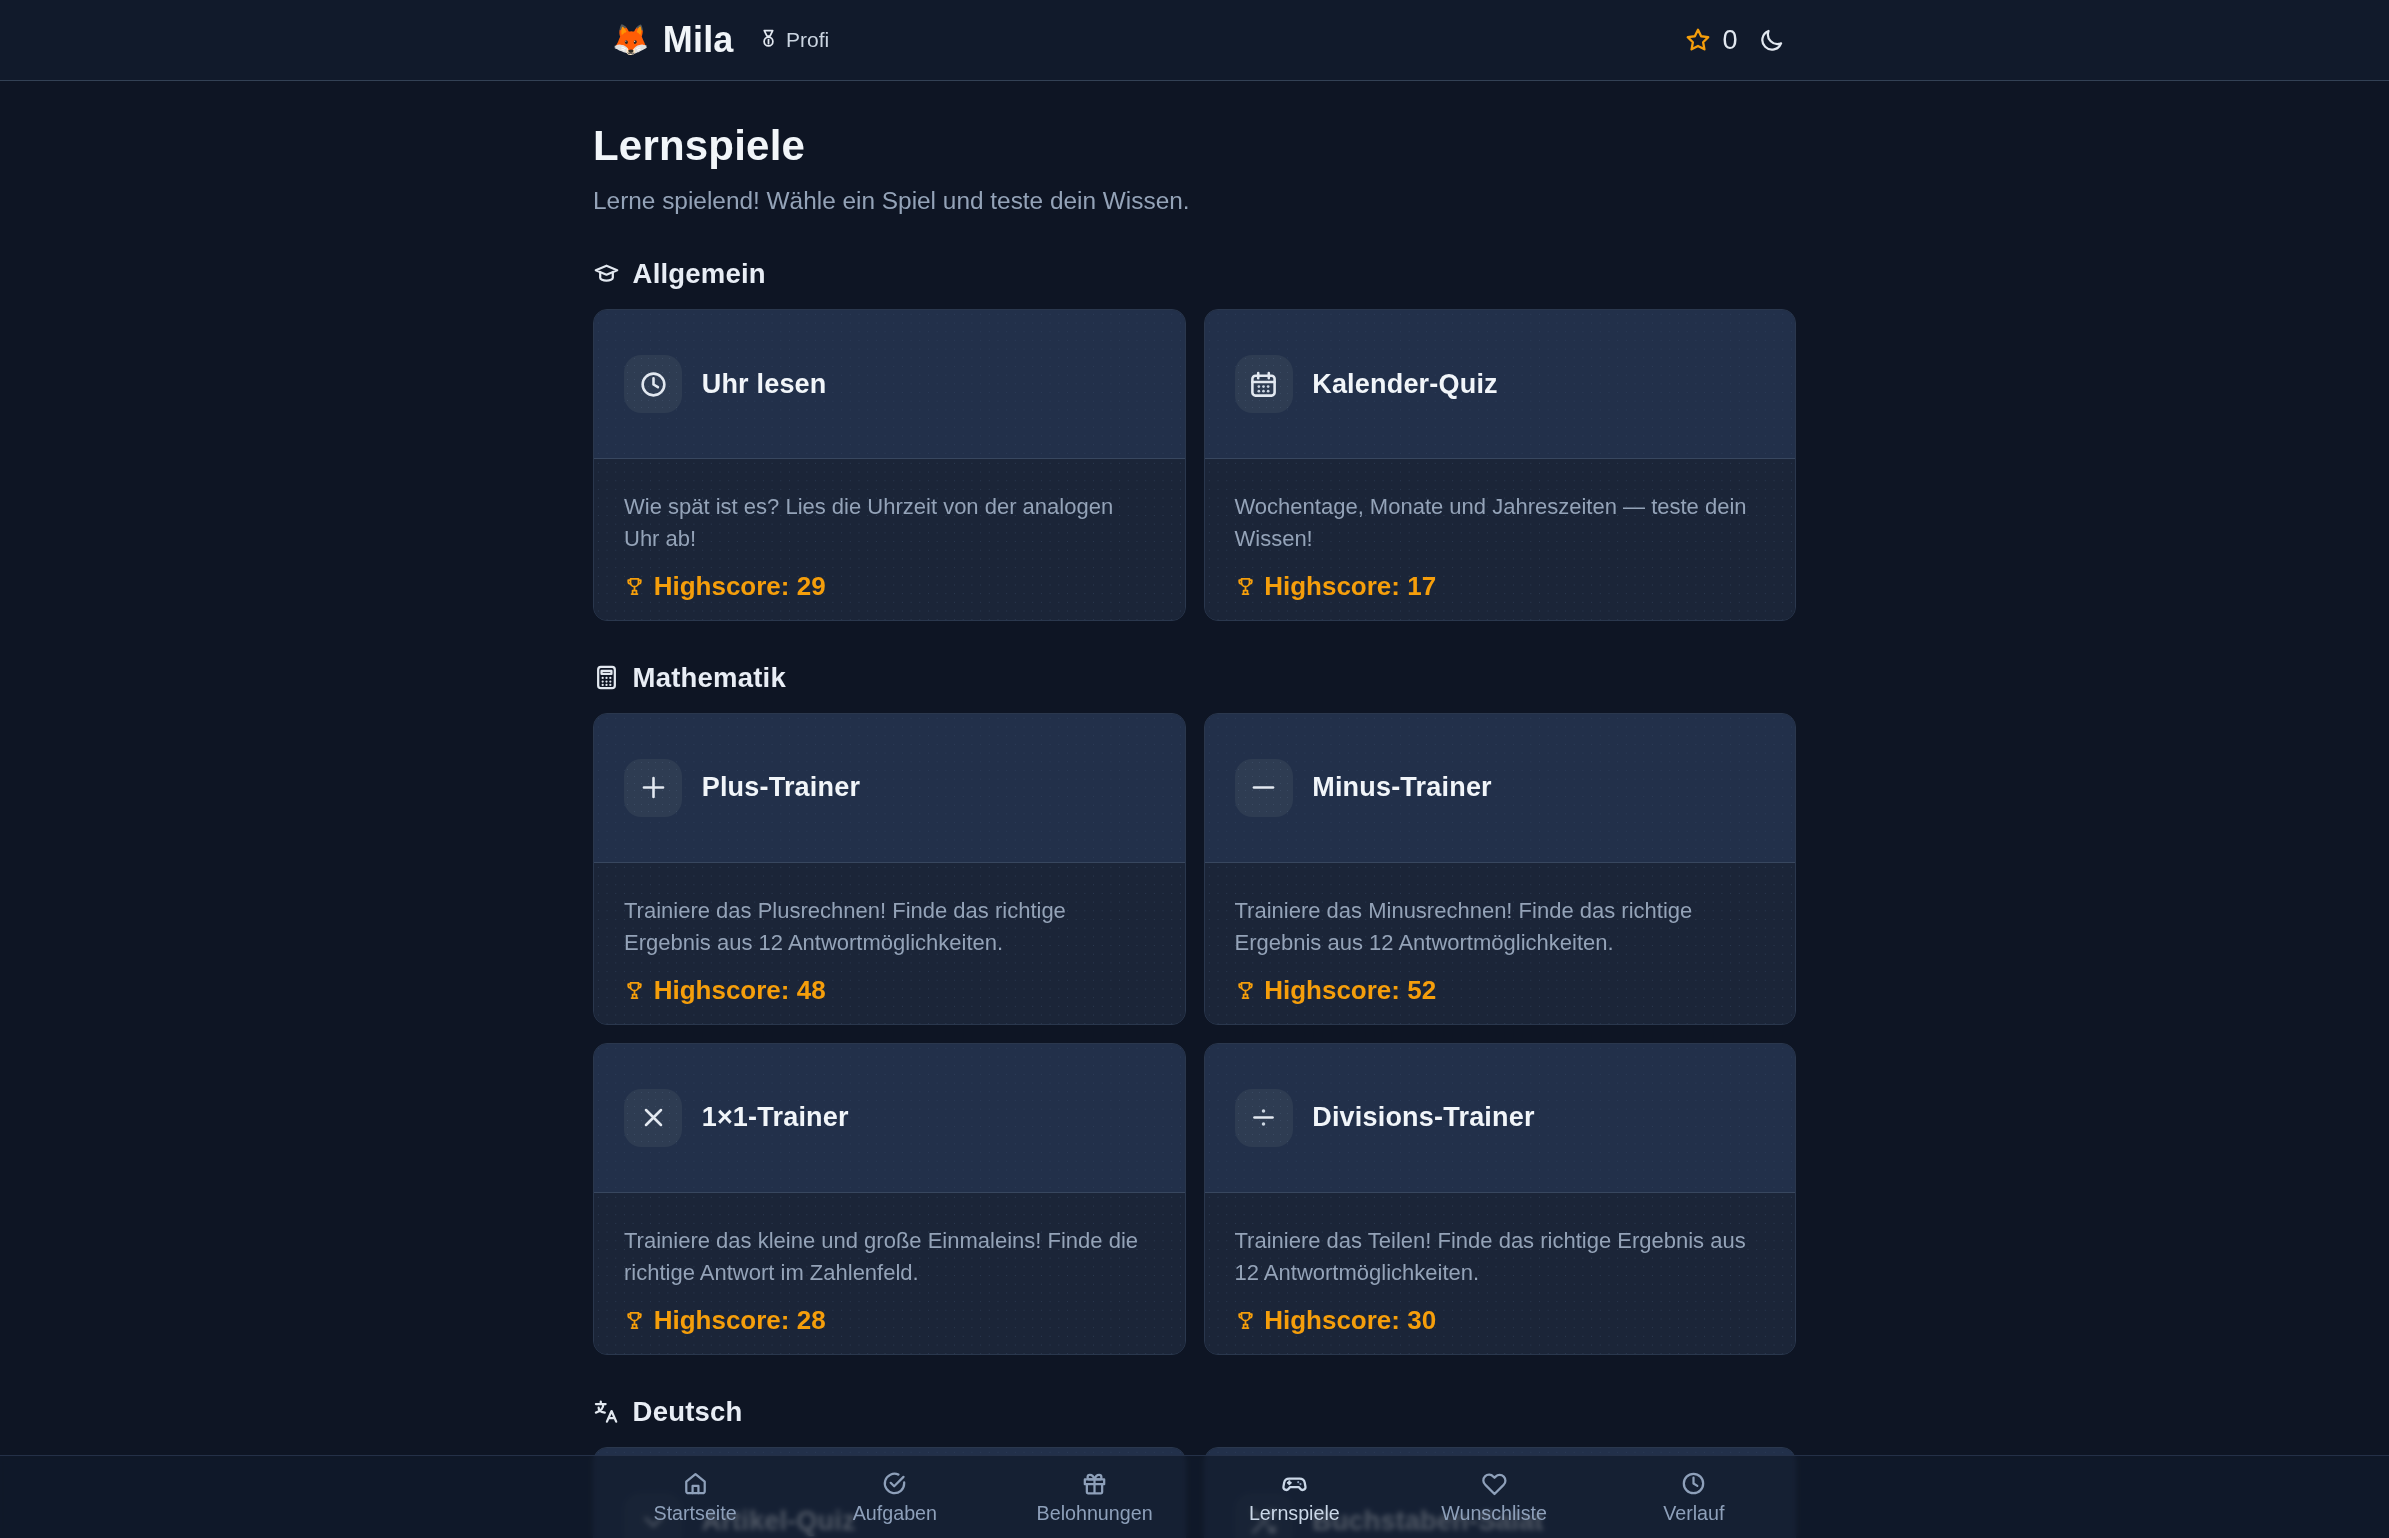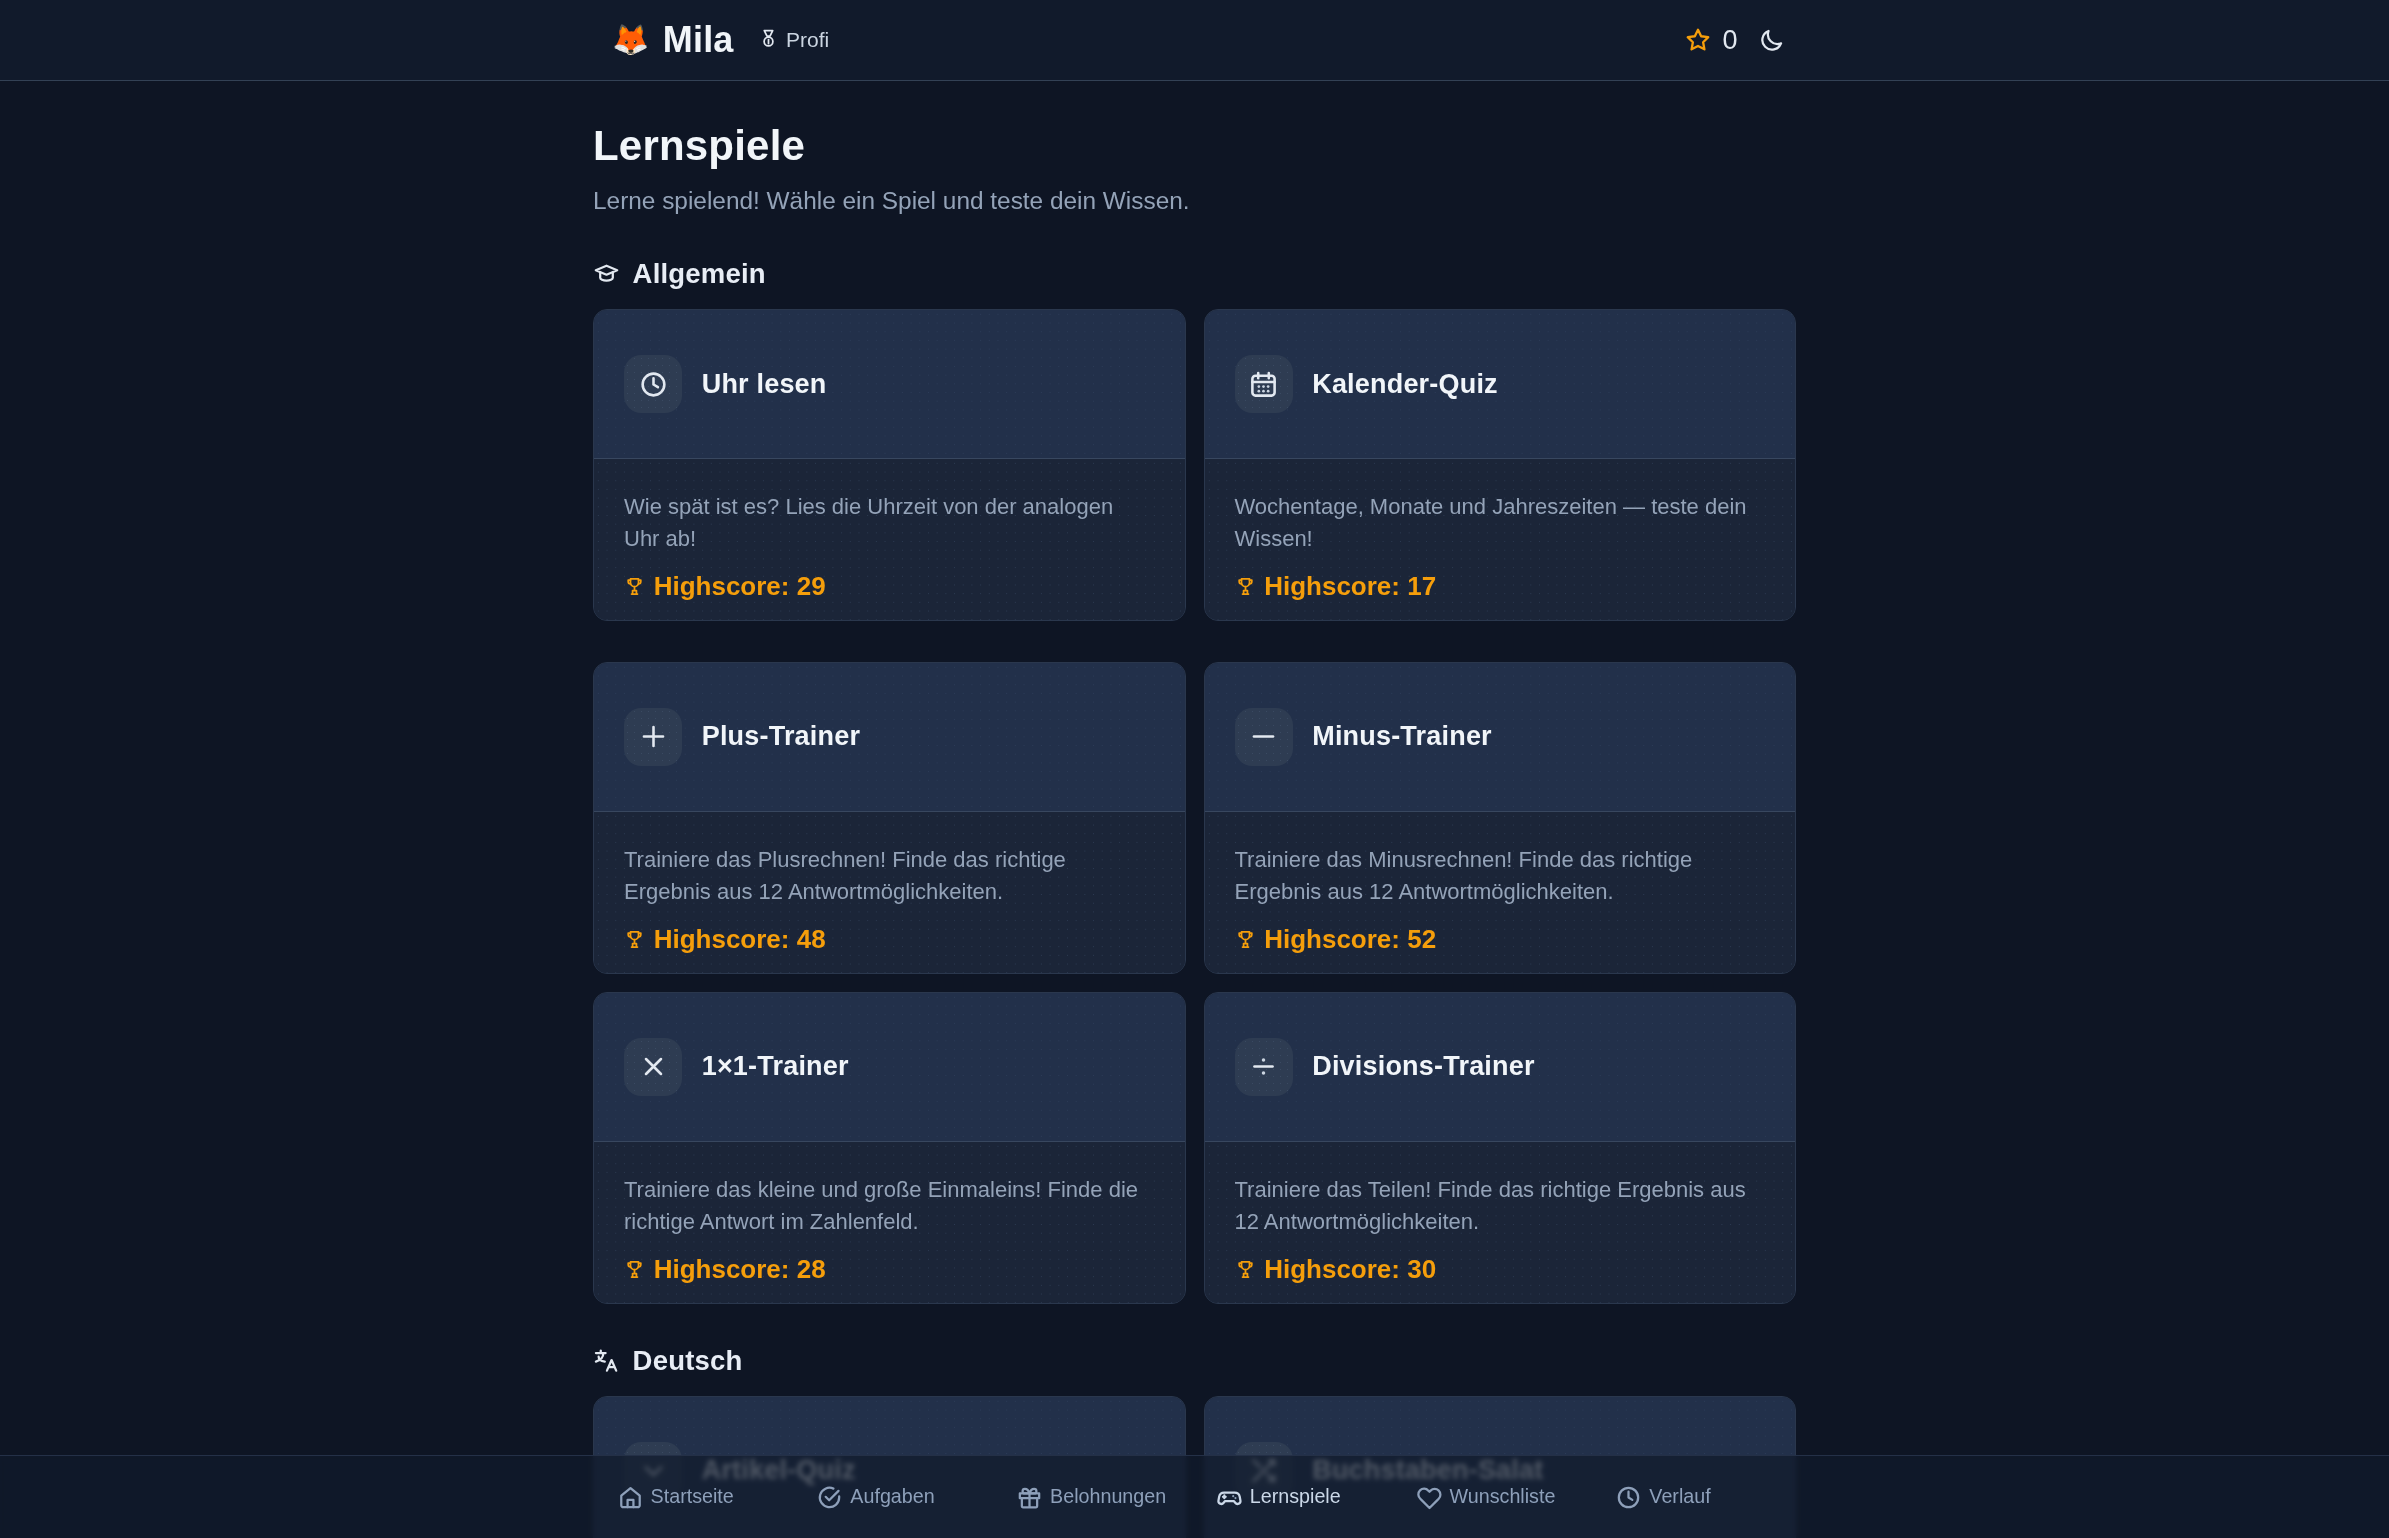--- a/index.html
+++ b/index.html
@@ -88,21 +88,21 @@
 
   
   .bottomnav{
     position:absolute;left:0;bottom:0;width:2389px;height:83px;
     background:rgba(17,26,43,.72);
     border-top:0.8px solid #243047;
     display:flex;align-items:center;justify-content:center;
     backdrop-filter:blur(2.4px);
   }
   .nav-row{width:1203px;display:flex;align-items:center;justify-content:space-between;padding:0 23.6px}
-  .nav-item{display:flex;align-items:center;gap:7px;cursor:pointer;width:157px}
+  .nav-item{display:flex;flex-direction:column;align-items:center;gap:7px;cursor:pointer;width:157px}
   .nav-label{font-size:19.7px;color:#8ea0ba;font-weight:400;line-height:1}
   .nav-item.active .nav-label{color:#cbd8e8}
   .nav-item .ic{stroke:#8ea0ba}
   .nav-item.active .ic{stroke:#cbd8e8}
 </style>
 </head>
 <body>
 
 <div class="app">
 
@@ -208,20 +208,38 @@
                 </span>
                 <span>Highscore: 17</span>
               </div>
             </div>
           </div>
 
         </div>
       </div>
 
       <div class="section">
+        <div class="section-head">
+          <span>
+            <svg width="27" height="27" viewBox="0 0 24 24">
+                <rect class="ic" x="4.6" y="2.6" width="14.8" height="18.8" rx="2.4"></rect>
+                <path class="ic" d="M7.6 6.2h8.8v2.6H7.6z"></path>
+                <circle cx="8.6" cy="12.4" r="1" fill="#e2e8f0"></circle>
+                <circle cx="12" cy="12.4" r="1" fill="#e2e8f0"></circle>
+                <circle cx="15.4" cy="12.4" r="1" fill="#e2e8f0"></circle>
+                <circle cx="8.6" cy="15.6" r="1" fill="#e2e8f0"></circle>
+                <circle cx="12" cy="15.6" r="1" fill="#e2e8f0"></circle>
+                <circle cx="15.4" cy="15.6" r="1" fill="#e2e8f0"></circle>
+                <circle cx="8.6" cy="18.6" r="1" fill="#e2e8f0"></circle>
+                <circle cx="12" cy="18.6" r="1" fill="#e2e8f0"></circle>
+                <circle cx="15.4" cy="18.6" r="1" fill="#e2e8f0"></circle>
+              </svg>
+          </span>
+          <span class="section-title">Mathematik</span>
+        </div>
         <div class="grid">
 
           <div class="card">
             <div class="card-head">
               <span class="badge">
                 <svg width="31" height="31" viewBox="0 0 24 24">
                     <path class="ic" d="M12 4.6v14.8M4.6 12h14.8"></path>
                   </svg>
               </span>
               <span class="card-title">Plus-Trainer</span>

